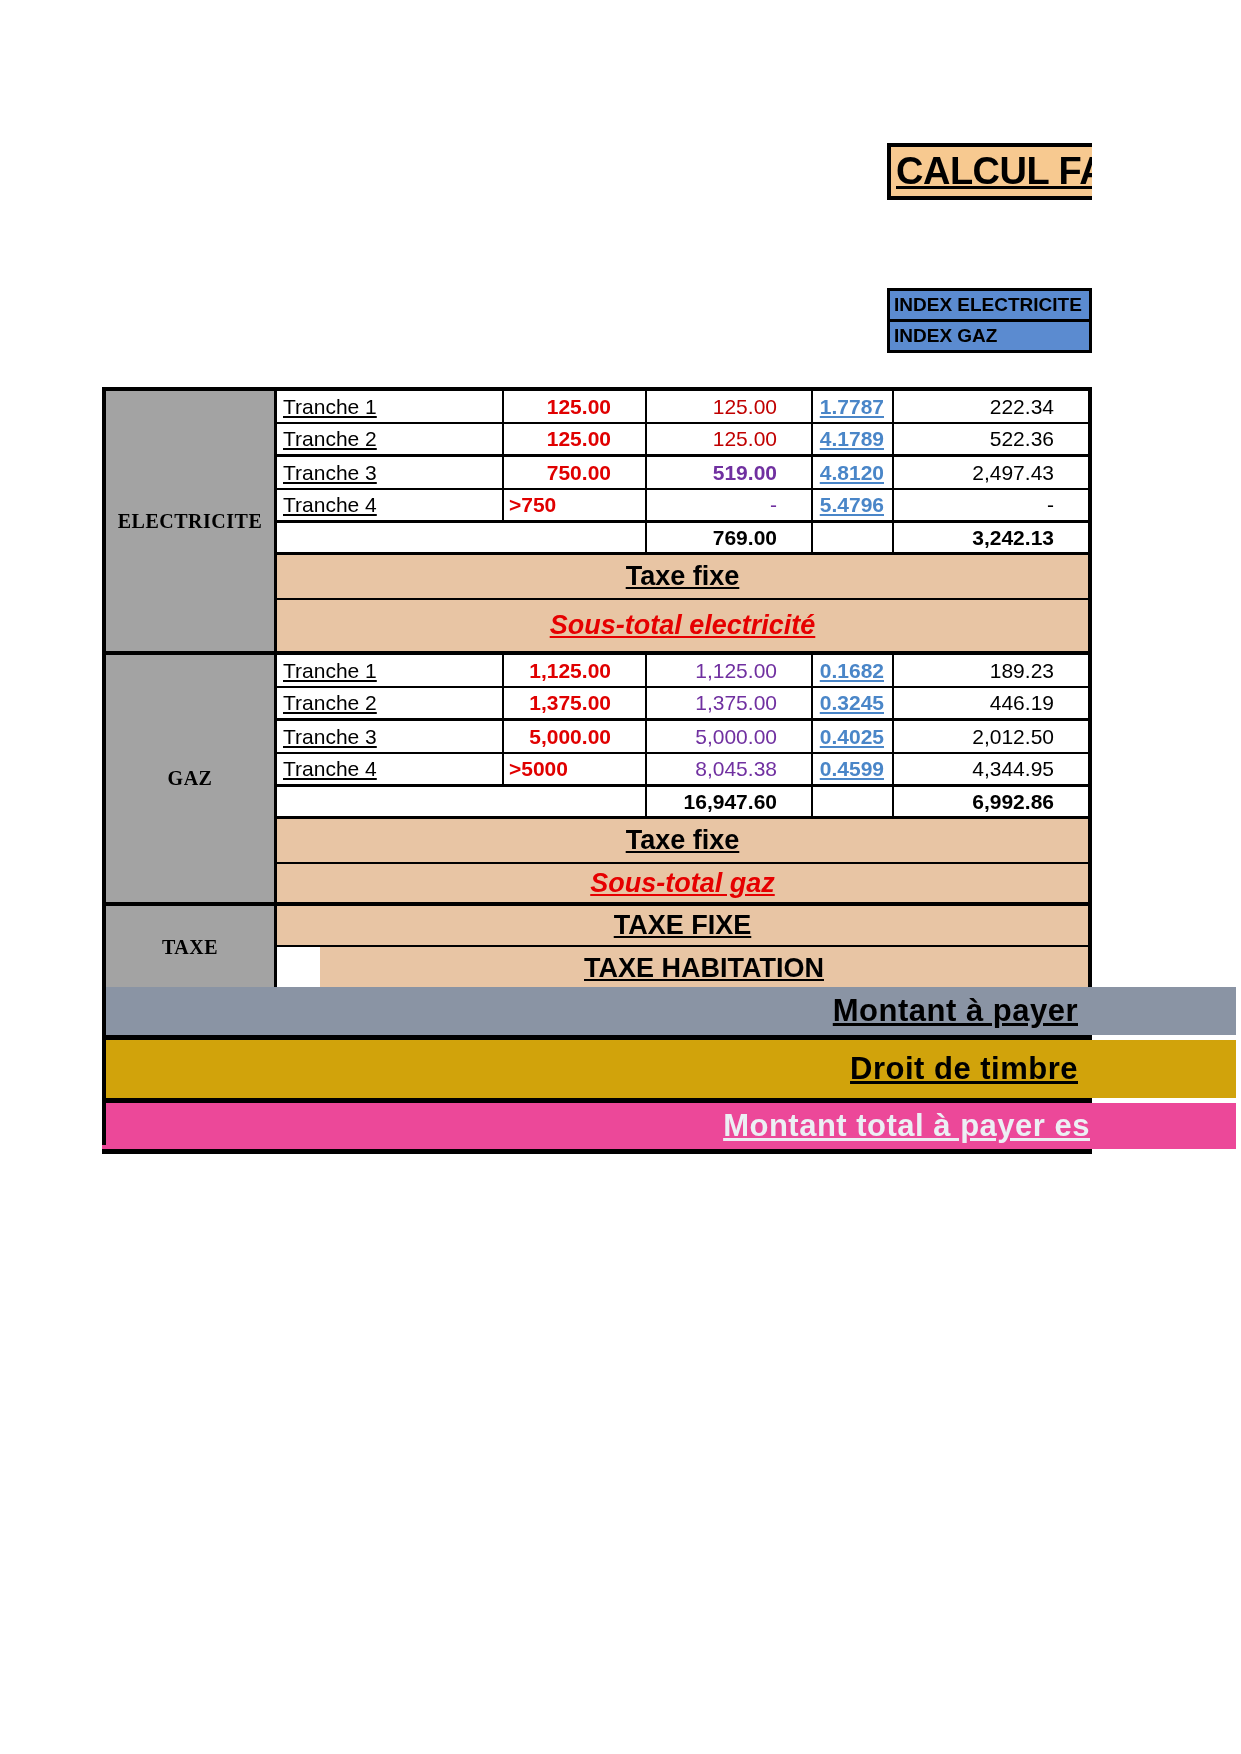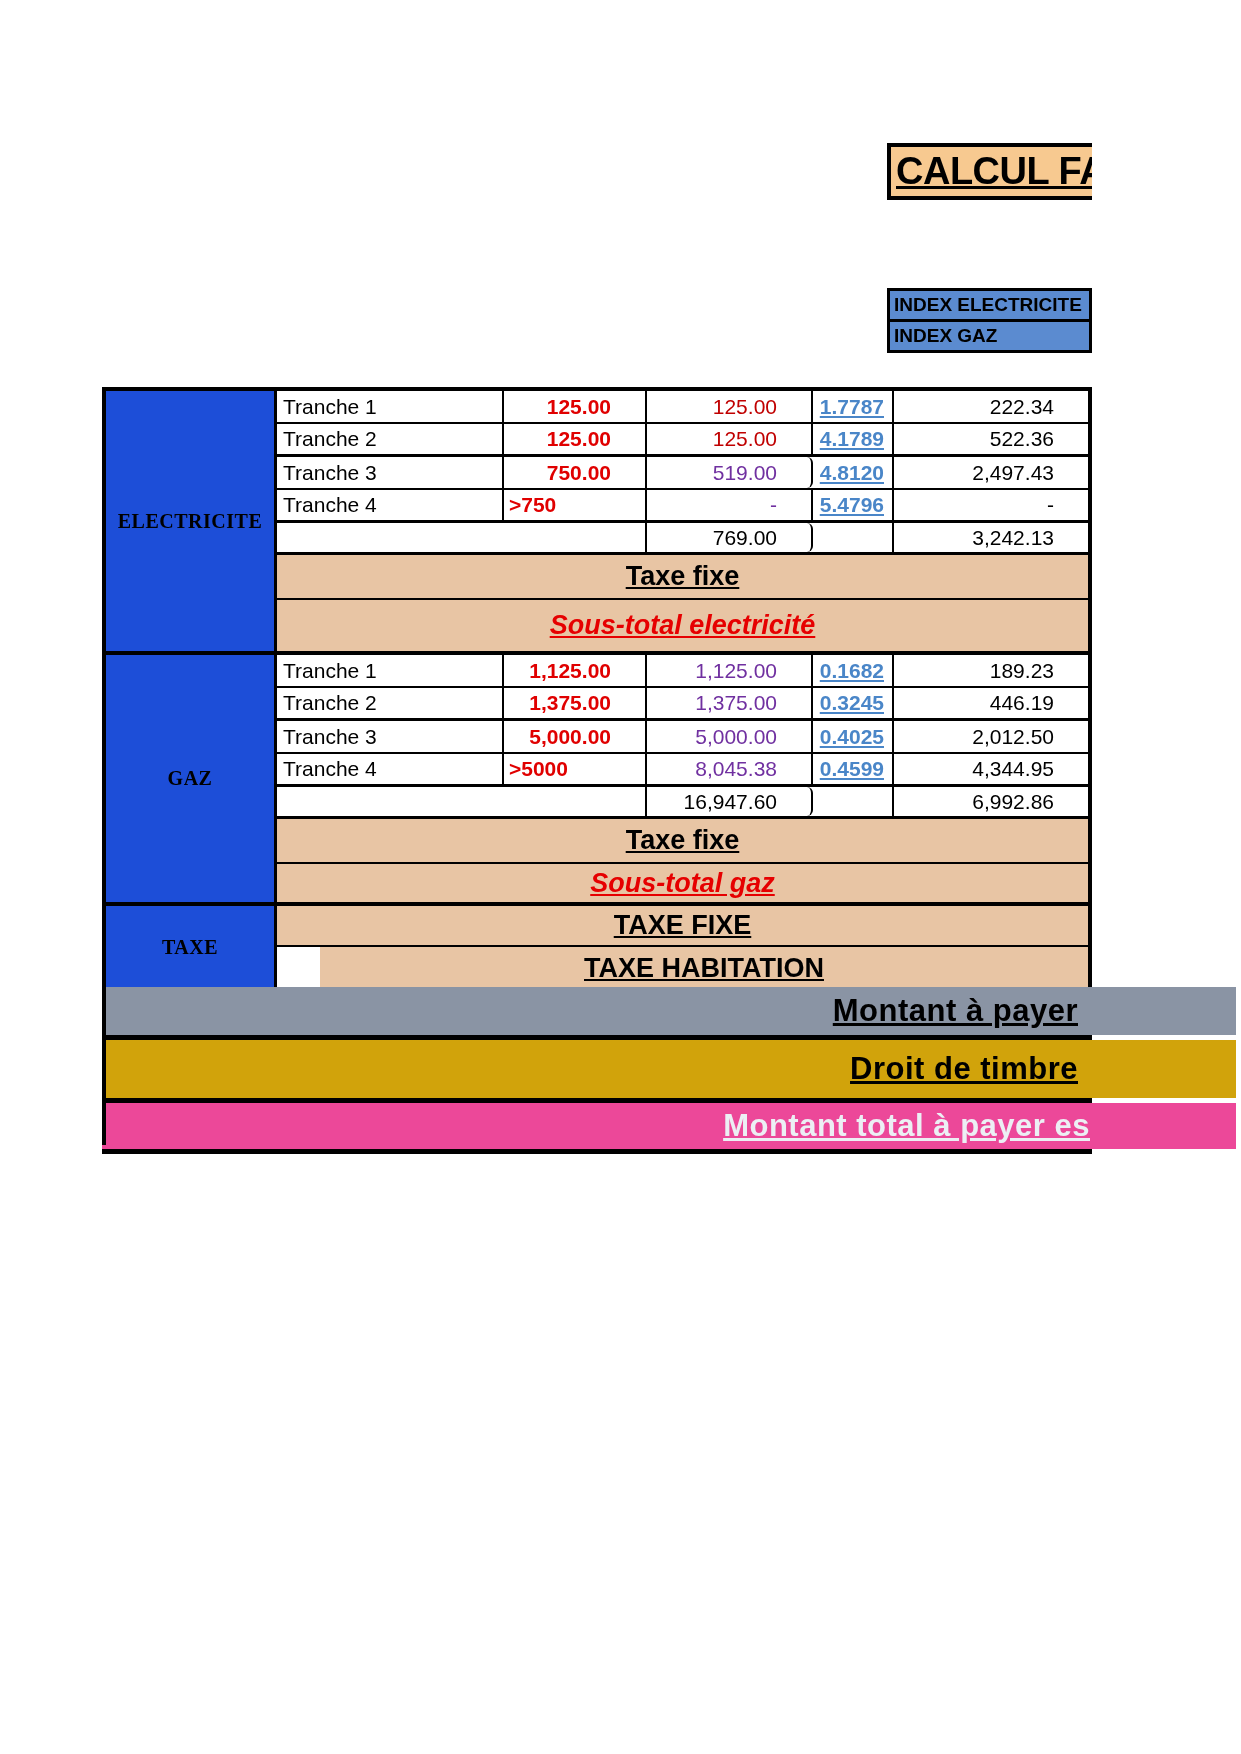--- a/index.html
+++ b/index.html
@@ -26,44 +26,44 @@
   }
   .index-box span { font-size:19px; font-weight:700; white-space:nowrap; padding-left:4px;text-align:center; }
   
   .billing-table {
     position:absolute; left:102px; top:387px; width:990px;
     border:4px solid #000; background:#fff;
   }
   .section { display:flex; }
   .section.divider { border-bottom:4px solid #000; }
   .side-label {
-    width:171px; flex:0 0 171px; background:#1d4ed8; border-right:3px solid #000;
+    width:171px; flex:0 0 171px; background:#a3a3a3; border-right:3px solid #000;
     display:flex; align-items:center; justify-content:center;
     font-family:"Liberation Serif", serif; font-weight:700; font-size:20px;
     letter-spacing:0.5px;
   }
   .rows { flex:1 1 auto; display:flex; flex-direction:column; }
   .trow { display:flex; height:33px; border-bottom:2px solid #000; }
   .trow.thickb { border-bottom-width:3px; }
   .trow.short { height:32px; }
   .trow:last-child { border-bottom:none; }
   .cell { display:flex; align-items:center; font-size:21px; border-right:2px solid #000; overflow:hidden; white-space:nowrap; }
   .cell:last-child { border-right:none; }
-  .c-tranche { flex:0 0 227px; padding-left:6px; }
+  .c-tranche { flex:0 0 227px; padding-left:6px;text-decoration:underline; }
   .c-th   { flex:0 0 143px; }
   .c-cons { flex:0 0 166px; }
   .c-rate { flex:0 0 81px; justify-content:flex-end; padding-right:8px; }
   .c-amt  { flex:1 1 auto; }
   .c-merged { flex:0 0 370px; }
   .num { justify-content:flex-end; padding-right:34px; }
   .leftnum { justify-content:flex-start; padding-left:5px; }
   .red { color:#E00000; font-weight:700; }
   .purple { color:#7030A0; }
   .dkred { color:#C00000; }
-  .bold { font-weight:400;border-radius:6px; }
+  .bold { font-weight:700; }
   .rate-link { color:#4A86C8; font-weight:700; text-decoration:underline; }
   .hdr-row {
     height:45px; background:#E8C5A4; border-bottom:2px solid #000;
     display:flex; align-items:center; justify-content:center;
   }
   .hdr-row.tall { height:51px; }
   .hdr-row.g1 { height:45px; }
   .hdr-row.g2 { height:38px; }
   .hdr-row.t1 { height:41px; border-bottom:2px solid #000; }
   .hdr-row.t2 { height:42px; }

